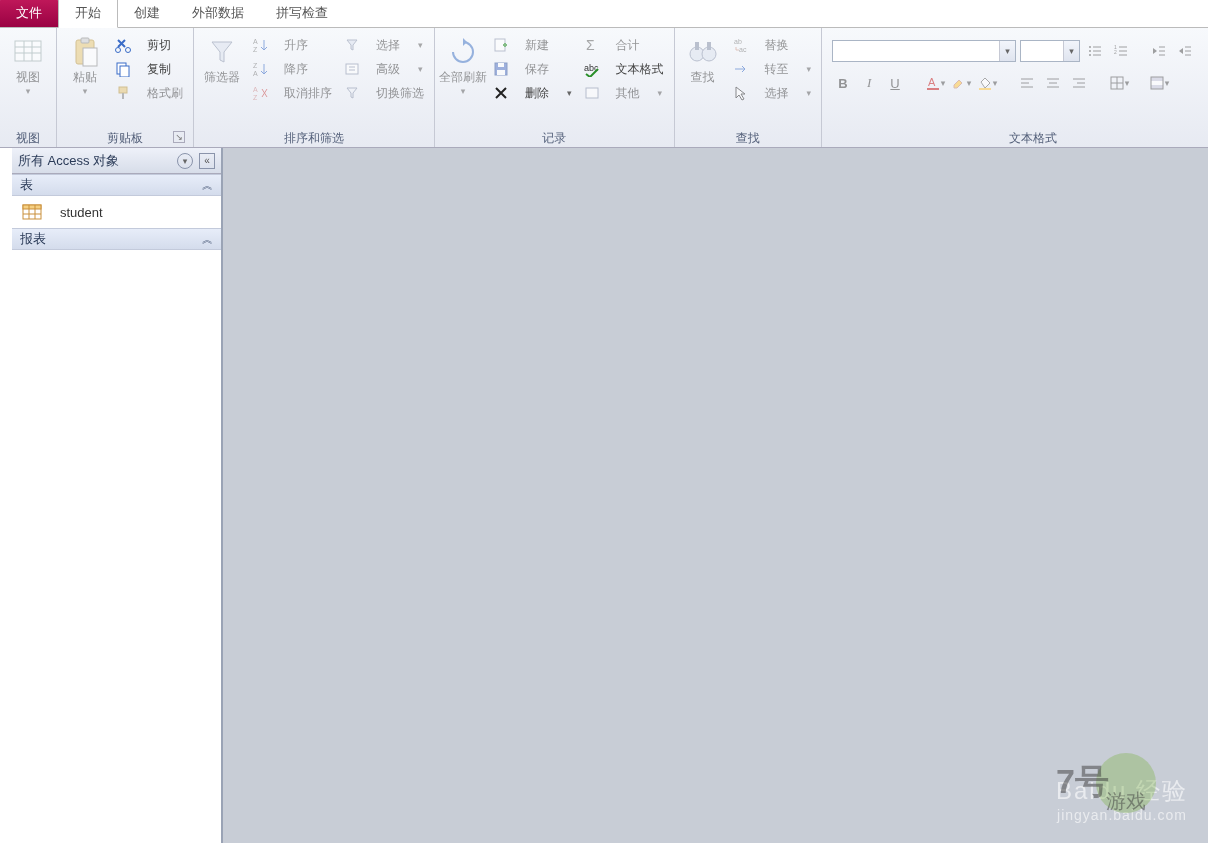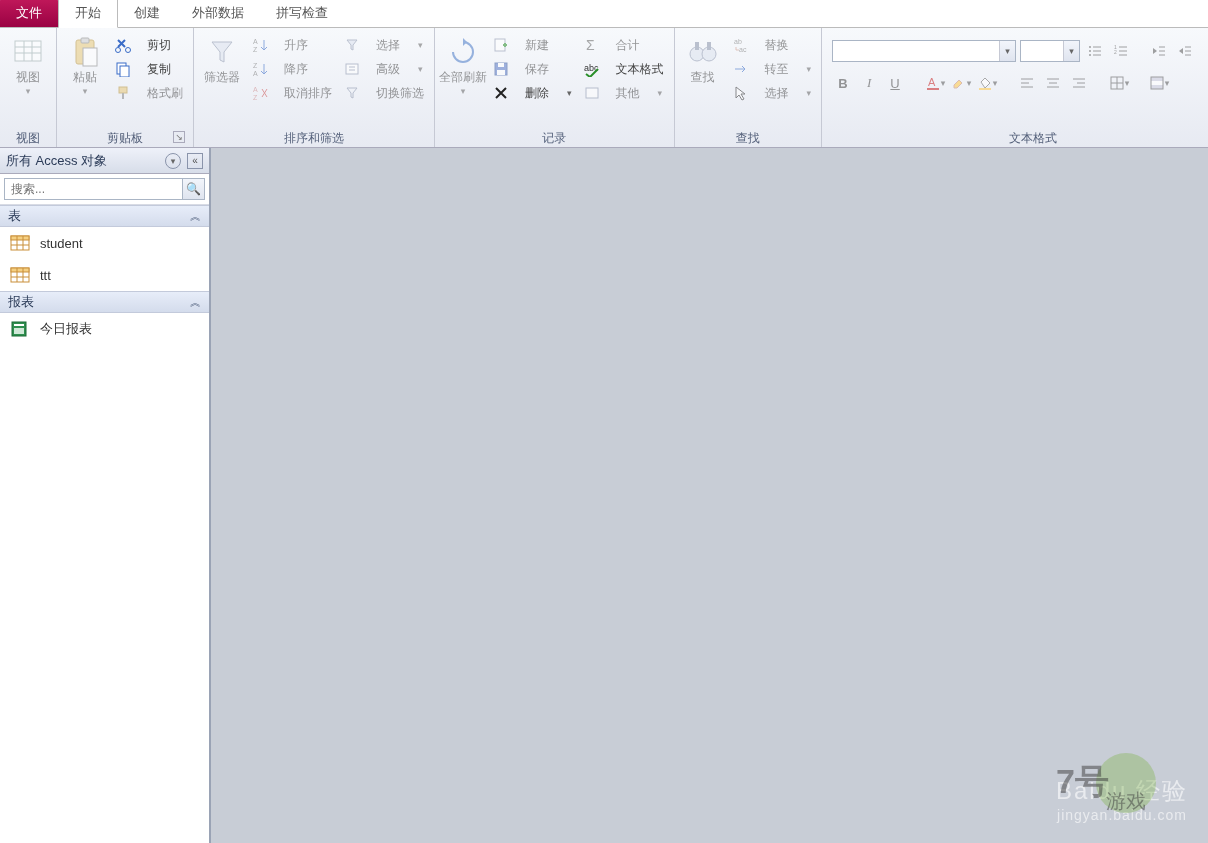--- a/index.html
+++ b/index.html
@@ -33,32 +33,32 @@
 
 .tf-row { display: flex; align-items: center; gap: 4px; padding: 2px 4px; }
 .combo { height: 22px; border: 1px solid #aab5c5; background: #fff; position: relative; }
 .combo .dd-btn { position: absolute; right: 0; top: 0; width: 16px; height: 100%; border-left: 1px solid #c6c9d4; background: linear-gradient(#f2f5fb,#dfe4ef); text-align: center; font-size: 9px; line-height: 20px; color: #666; }
 .font-select { width: 184px; }
 .size-select { width: 60px; }
 .tf-btn { width: 22px; height: 22px; display: flex; align-items: center; justify-content: center; cursor: pointer; opacity: .6; }
 
 
 .main { display: flex; height: 695px; }
-.sidebar { width: 211px; border-right: 2px solid #9aa3b5; background: #fff; display: flex; flex-direction: column; }
+.sidebar { width: 211px; border-right: 2px solid #9aa3b5; background: #fff; display: flex; flex-direction: column; margin-left: 12px; }
 .sb-header { height: 26px; background: linear-gradient(#eef1f9,#d7dde9); border-bottom: 1px solid #aab; display: flex; align-items: center; padding: 0 6px; gap: 6px; color: #2b3b58; font-size: 13px; }
 .sb-header .spacer { flex: 1; }
 .sb-header .circ { width: 16px; height: 16px; border: 1px solid #8a94ab; border-radius: 50%; display: flex; align-items: center; justify-content: center; font-size: 9px; color: #666; }
 .sb-header .coll { width: 16px; height: 16px; border: 1px solid #8a94ab; display: flex; align-items: center; justify-content: center; font-size: 10px; color: #555; }
 .search-row { display: flex; padding: 4px; gap: 0; border-bottom: 1px solid #d8dbe4; }
 .search-row input { flex: 1; height: 22px; border: 1px solid #aab5c5; padding: 0 6px; font-size: 12px; color: #888; }
 .search-row .go { width: 22px; height: 22px; border: 1px solid #aab5c5; border-left: none; background: linear-gradient(#f2f5fb,#dfe4ef); display: flex; align-items: center; justify-content: center; color: #46638f; font-size: 12px; }
 .cat { height: 22px; background: linear-gradient(#e7edf9,#d4dcec); border-top: 1px solid #c3cadb; border-bottom: 1px solid #c3cadb; display: flex; align-items: center; padding: 0 8px; color: #2b3b58; font-size: 13px; }
 .cat .spacer { flex: 1; }
 .cat .chev { font-size: 11px; color: #5a6985; }
-.obj { height: 32px; display: flex; align-items: center; gap: 10px; padding: 0 10px; cursor: pointer; font-size: 13px; color: #333; }
+.obj { height: 32px; display: flex; align-items: center; gap: 18px; padding: 0 10px; cursor: pointer; font-size: 13px; color: #333; }
 .obj .oico { width: 20px; height: 16px; }
 
 .canvas { flex: 1; background: #c8cdd6; }
 
 
 svg { display: block; }
 
 
 .wm { position: absolute; right: 20px; bottom: 20px; color: rgba(255,255,255,.6); font-size: 24px; font-weight: normal; text-align: center; letter-spacing: 2px; pointer-events: none; }
 .wm .sub { font-size: 14px; letter-spacing: 1px; }
@@ -470,70 +470,42 @@
   </div>
 </div>
 
 <div class="main">
   <div class="sidebar">
     <div class="sb-header">
       <span>所有 Access 对象</span>
       <span class="spacer"></span>
       <span class="circ">▾</span>
       <span class="coll">«</span>
-    </div>
-    <div class="search-row">
-      <input placeholder="搜索..." style="">
-      <div class="go">
-          <span>🔍</span>
-        </div>
     </div>
     <div class="cat">
       <span>表</span>
       <span class="spacer"></span>
         <span class="chev">︽</span>
     </div>
     <div class="obj">
       <span class="oico">
           <svg width="20" height="16">
             <rect x="1" y="1" width="18" height="14" fill="#fff" stroke="#c98f3a"></rect>
             <rect x="1" y="1" width="18" height="4" fill="#f5d083" stroke="#c98f3a"></rect>
             <line x1="7" y1="1" x2="7" y2="15" stroke="#c98f3a"></line>
             <line x1="13" y1="1" x2="13" y2="15" stroke="#c98f3a"></line>
             <line x1="1" y1="10" x2="19" y2="10" stroke="#c98f3a"></line>
           </svg>
         </span>
       <span>student</span>
     </div>
-    <div class="obj">
-      <span class="oico">
-          <svg width="20" height="16">
-            <rect x="1" y="1" width="18" height="14" fill="#fff" stroke="#c98f3a"></rect>
-            <rect x="1" y="1" width="18" height="4" fill="#f5d083" stroke="#c98f3a"></rect>
-            <line x1="7" y1="1" x2="7" y2="15" stroke="#c98f3a"></line>
-            <line x1="13" y1="1" x2="13" y2="15" stroke="#c98f3a"></line>
-            <line x1="1" y1="10" x2="19" y2="10" stroke="#c98f3a"></line>
-          </svg>
-        </span>
-      <span>ttt</span>
-    </div>
     <div class="cat">
       <span>报表</span>
       <span class="spacer"></span>
         <span class="chev">︽</span>
-    </div>
-    <div class="obj">
-      <span class="oico">
-          <svg width="20" height="16">
-            <rect x="2" y="1" width="14" height="14" fill="#2f8f4f" stroke="#1a6a35"></rect>
-            <rect x="4" y="3" width="10" height="2" fill="#fff"></rect>
-            <rect x="4" y="7" width="10" height="6" fill="#cfe8d7"></rect>
-          </svg>
-        </span>
-      <span>今日报表</span>
     </div>
   </div>
   <div class="canvas"></div>
 </div>
 
 <div class="wm">
   <div>Baidu 经验</div>
   <div class="sub">jingyan.baidu.com</div>
 </div>
 <div class="wm2">

